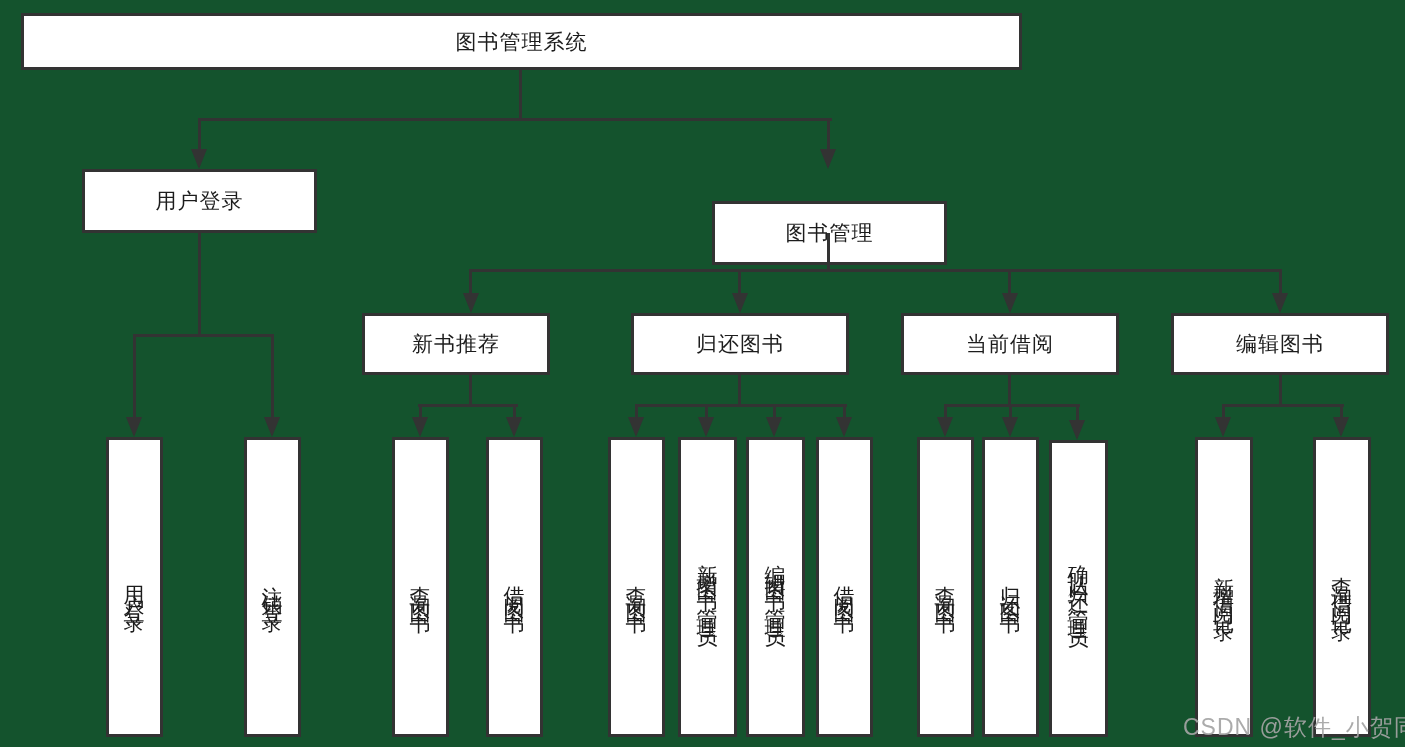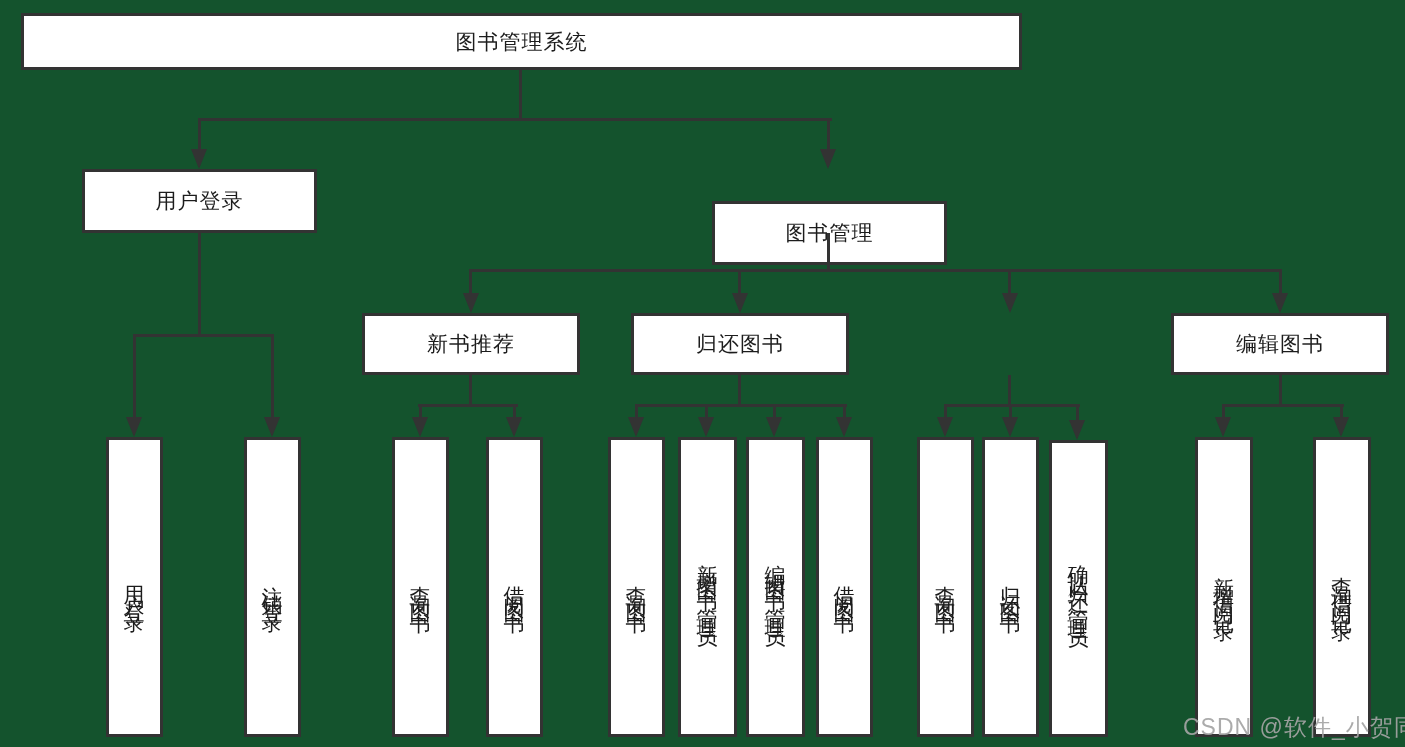--- a/index.html
+++ b/index.html
@@ -88,22 +88,23 @@
   <div class="line" style="left:469px;top:269px;width:813px;height:3px;"></div>
   <div class="line" style="left:469px;top:269px;width:3px;height:28px;"></div>
   <div class="line" style="left:738px;top:269px;width:3px;height:28px;"></div>
   <div class="line" style="left:1008px;top:269px;width:3px;height:28px;"></div>
   <div class="line" style="left:1279px;top:269px;width:3px;height:28px;"></div>
   <div class="arrow" style="left:463px;top:293px;"></div>
   <div class="arrow" style="left:732px;top:293px;"></div>
   <div class="arrow" style="left:1002px;top:293px;"></div>
   <div class="arrow" style="left:1272px;top:293px;"></div>
 
-  <div class="box" style="left:362px;top:313px;width:218px;height:62px;">新书推荐</div>
+  <div class="box" style="left:362px;top:313px;width:188px;height:62px;">新书推荐</div>
   <div class="box" style="left:631px;top:313px;width:218px;height:62px;">归还图书</div>
+  <div class="box" style="left:901px;top:313px;width:218px;height:62px;">当前借阅</div>
   <div class="box" style="left:1171px;top:313px;width:218px;height:62px;">编辑图书</div>
 
   <div class="line" style="left:469px;top:375px;width:3px;height:31px;"></div>
   <div class="line" style="left:418px;top:404px;width:100px;height:3px;"></div>
   <div class="line" style="left:419px;top:404px;width:3px;height:15px;"></div>
   <div class="line" style="left:513px;top:404px;width:3px;height:15px;"></div>
   <div class="arrow" style="left:412px;top:417px;"></div>
   <div class="arrow" style="left:506px;top:417px;"></div>
 
   <div class="line" style="left:738px;top:375px;width:3px;height:31px;"></div>

